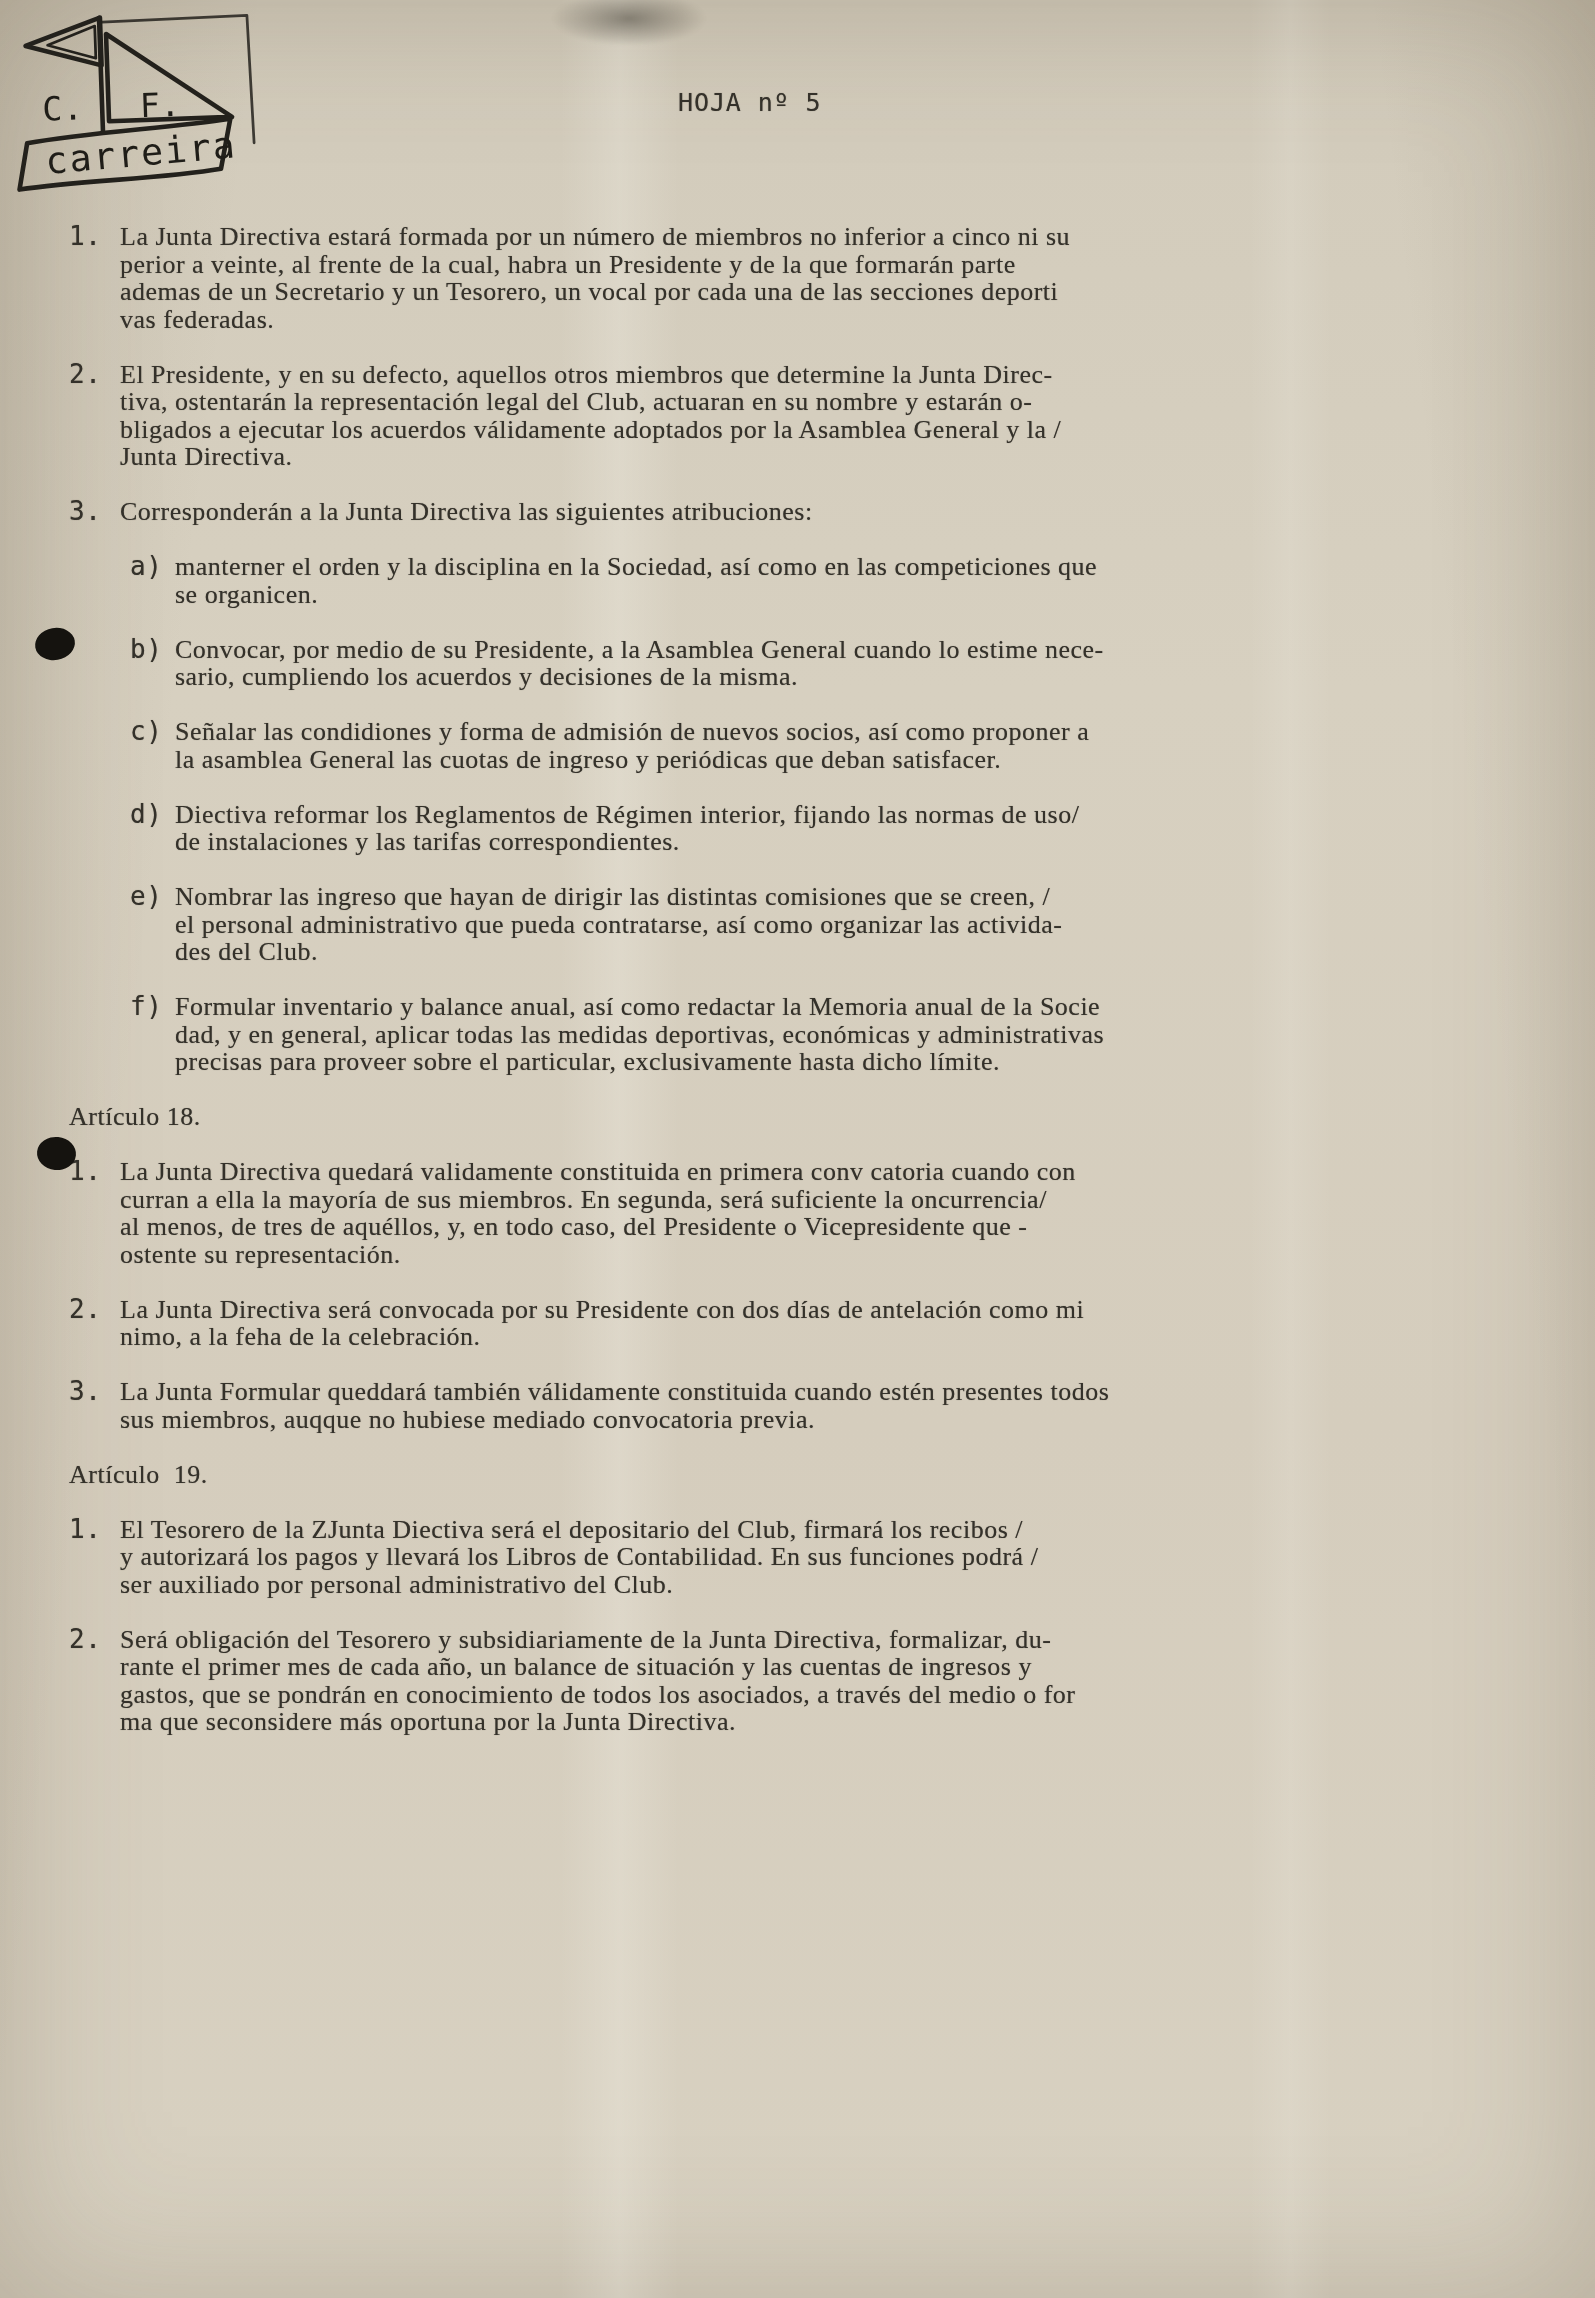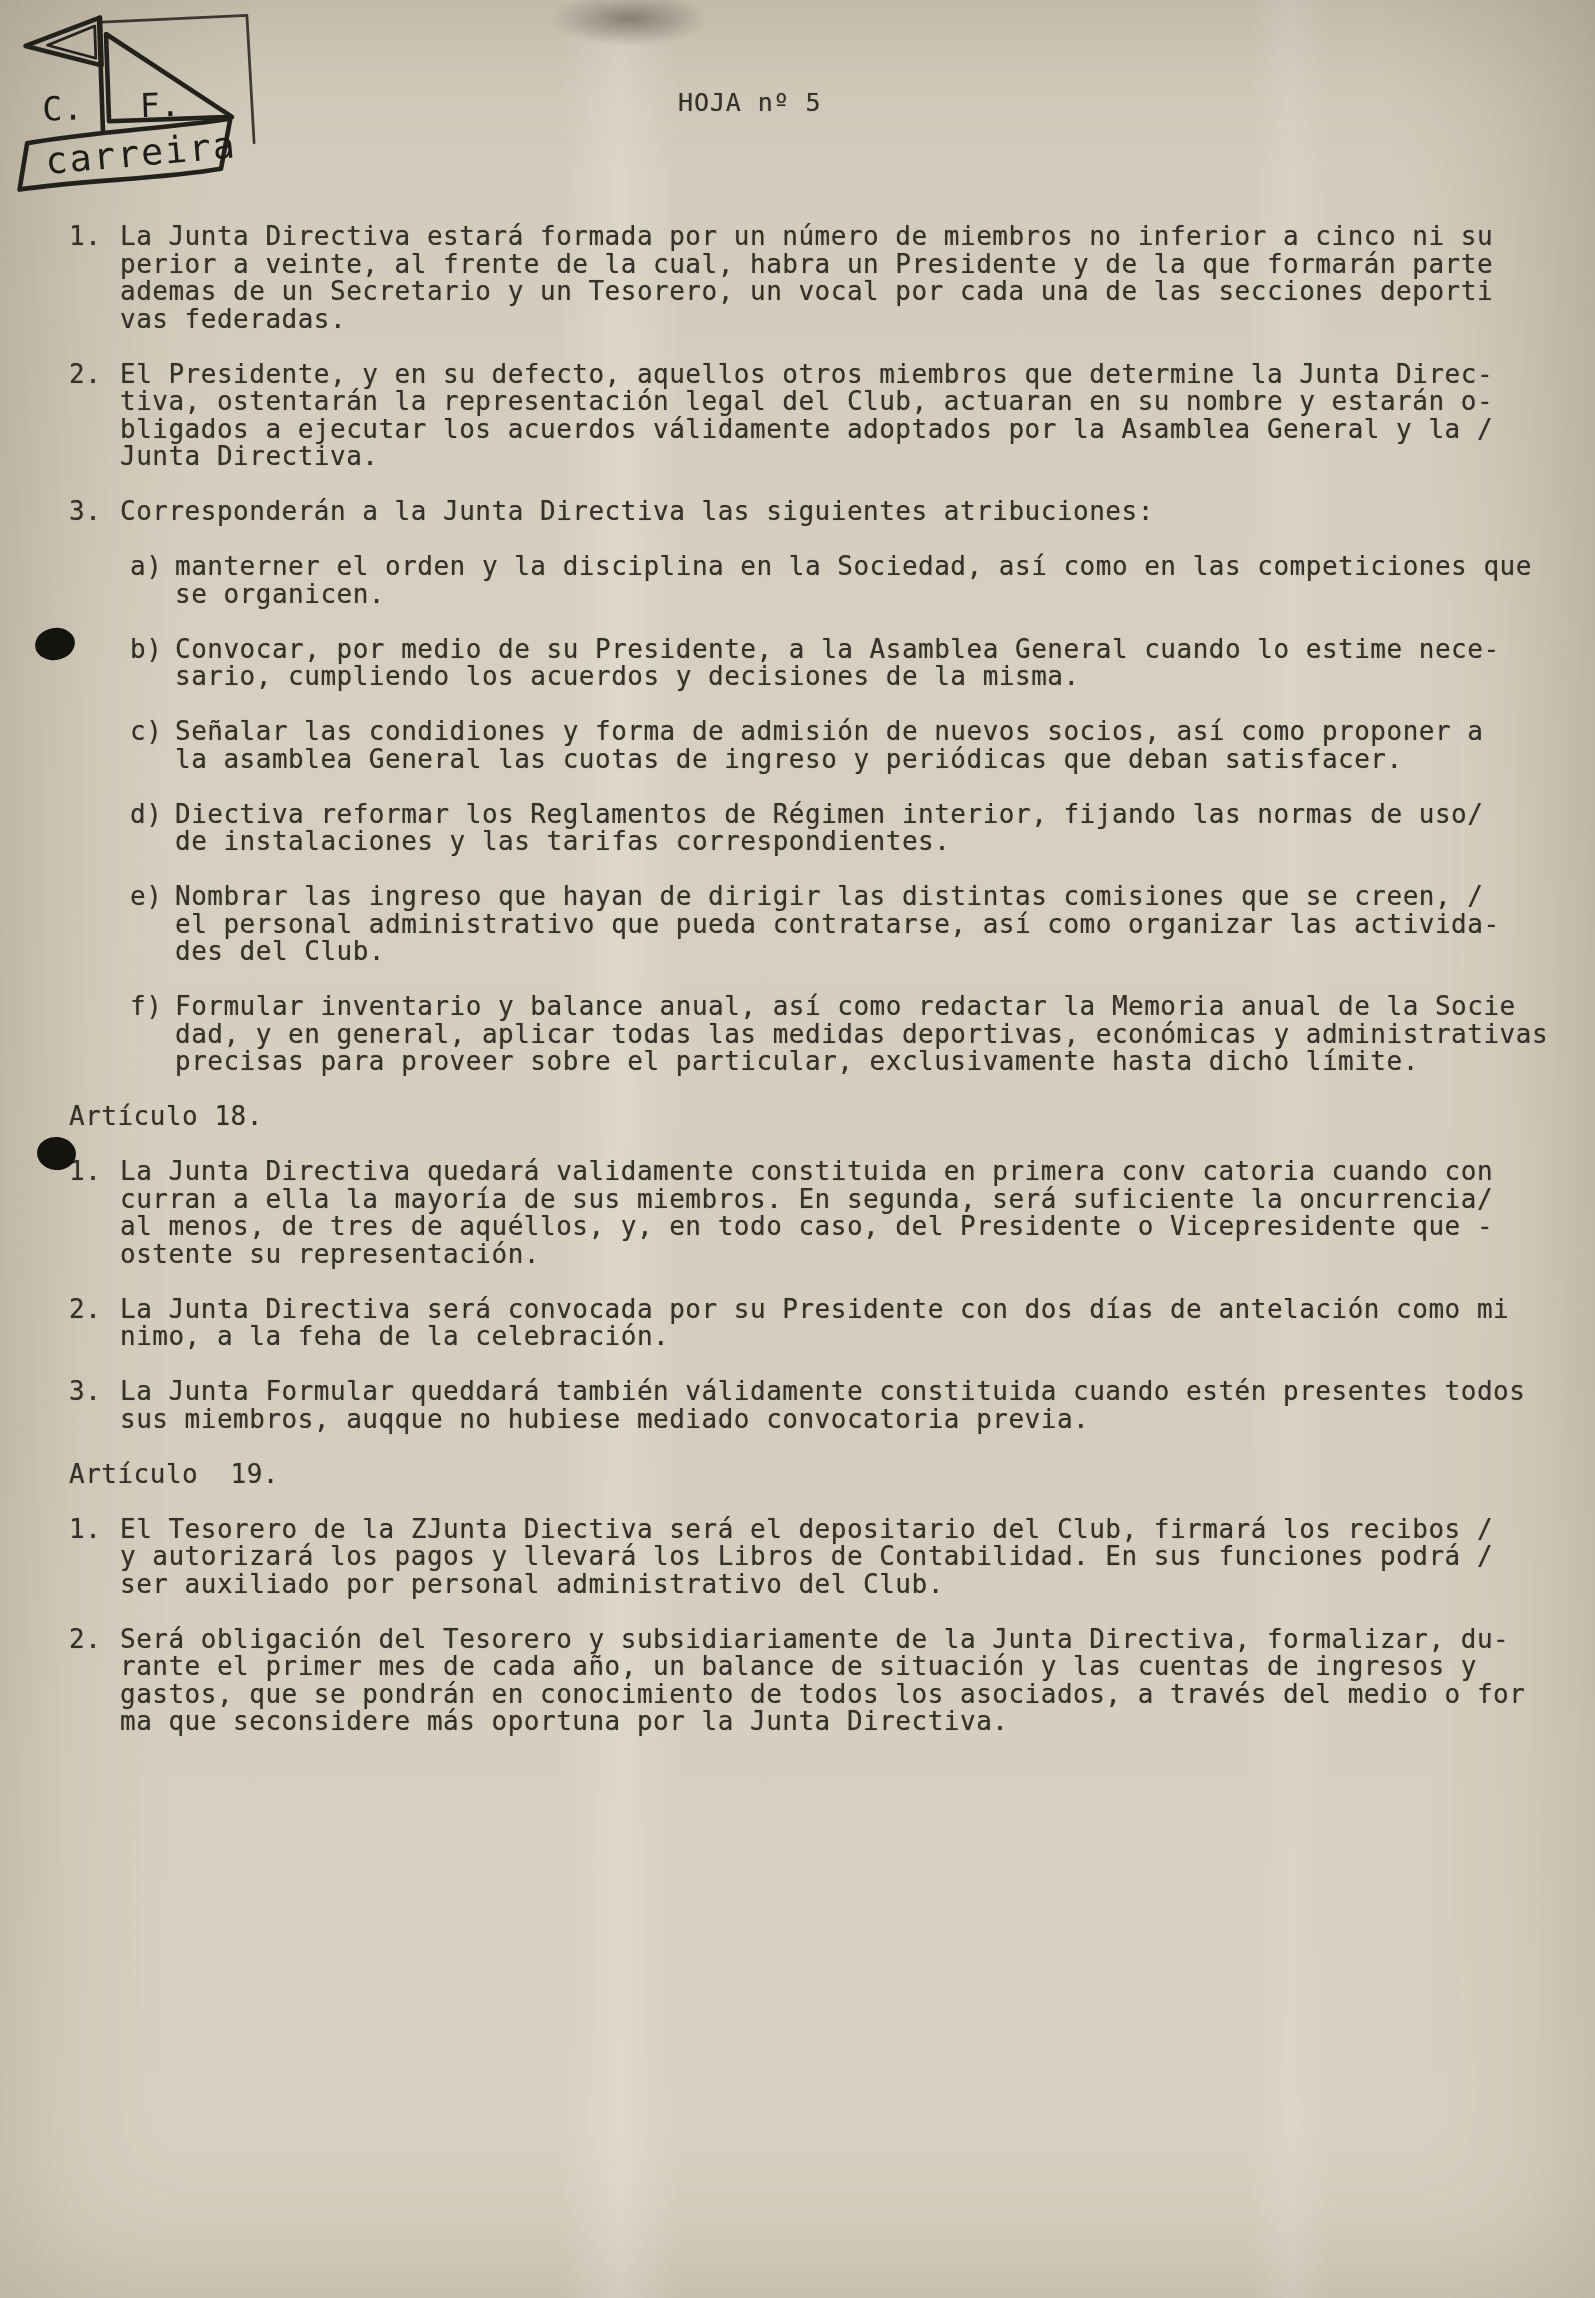--- a/index.html
+++ b/index.html
@@ -43,21 +43,21 @@
     margin-left: 19px;
   }
   .logo {
     position: absolute; left: 13px; top: 9.2px;
     transform: rotate(-2deg);
   }
   #doc-body {
     position: absolute; left: 69px; top: 223px; width: 1488px;
   }
   .block { display: flex; margin-bottom: 27.5px; }
-  .block .text { white-space: pre; flex: 1 1 auto; }
+  .block .text { white-space: pre; flex: 1 1 auto; font-family: Liberation Serif, serif; }
   .block .text, .block .marker, .heading .text {
     text-shadow: 0 0 0.9px rgba(52,49,42,0.55);
   }
   .item .marker { width: 51px; flex: none; }
   .subitem { padding-left: 61px; }
   .subitem .marker { width: 45px; flex: none; }
   .heading { margin-top: 16px; margin-bottom: 27.5px; }
   .footer { justify-content: flex-end; padding-right: 129px; margin-top: 27.5px; }
   .blot {
     position: absolute; background: #15130f; border-radius: 50%;

